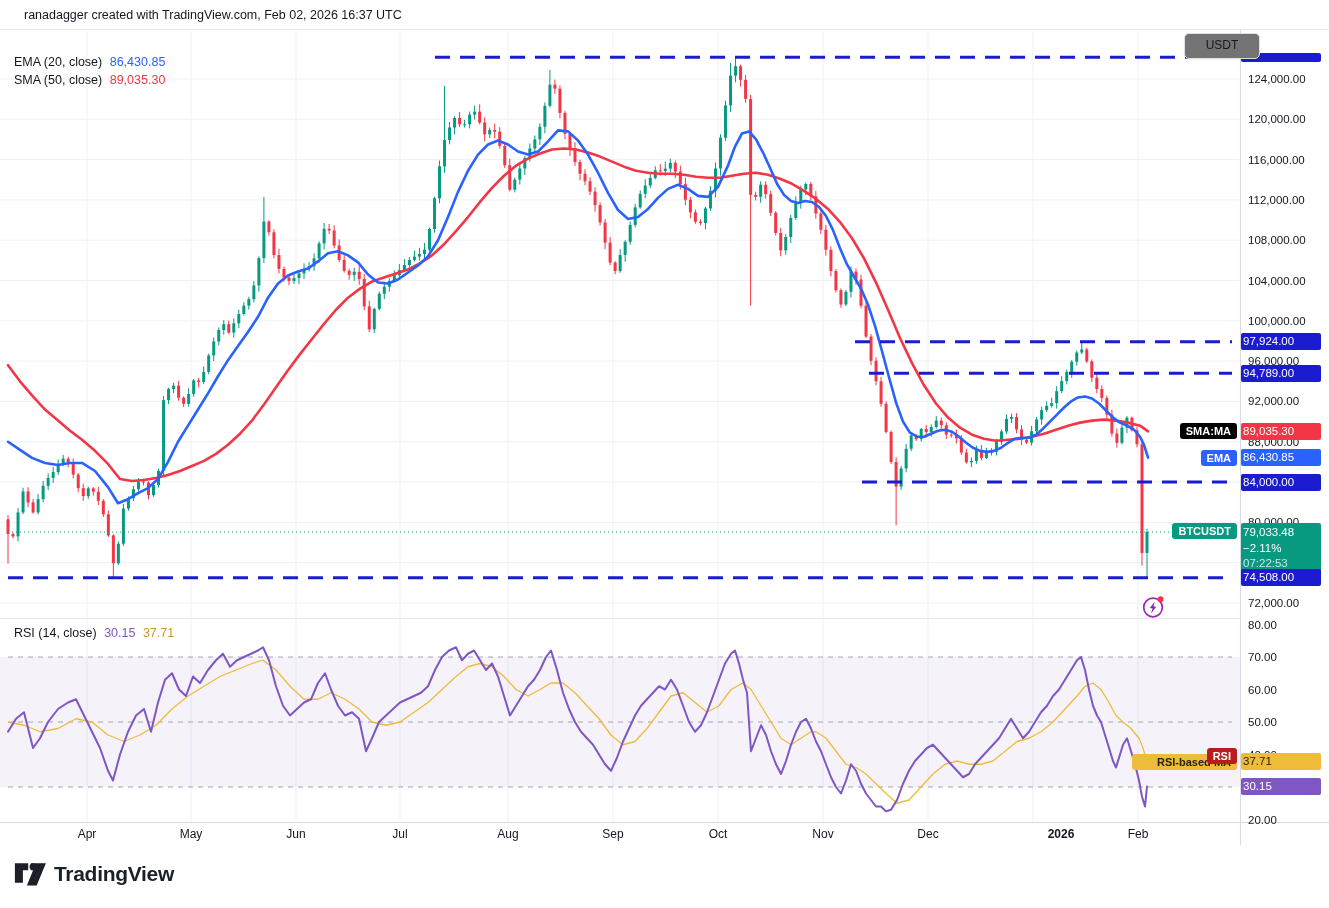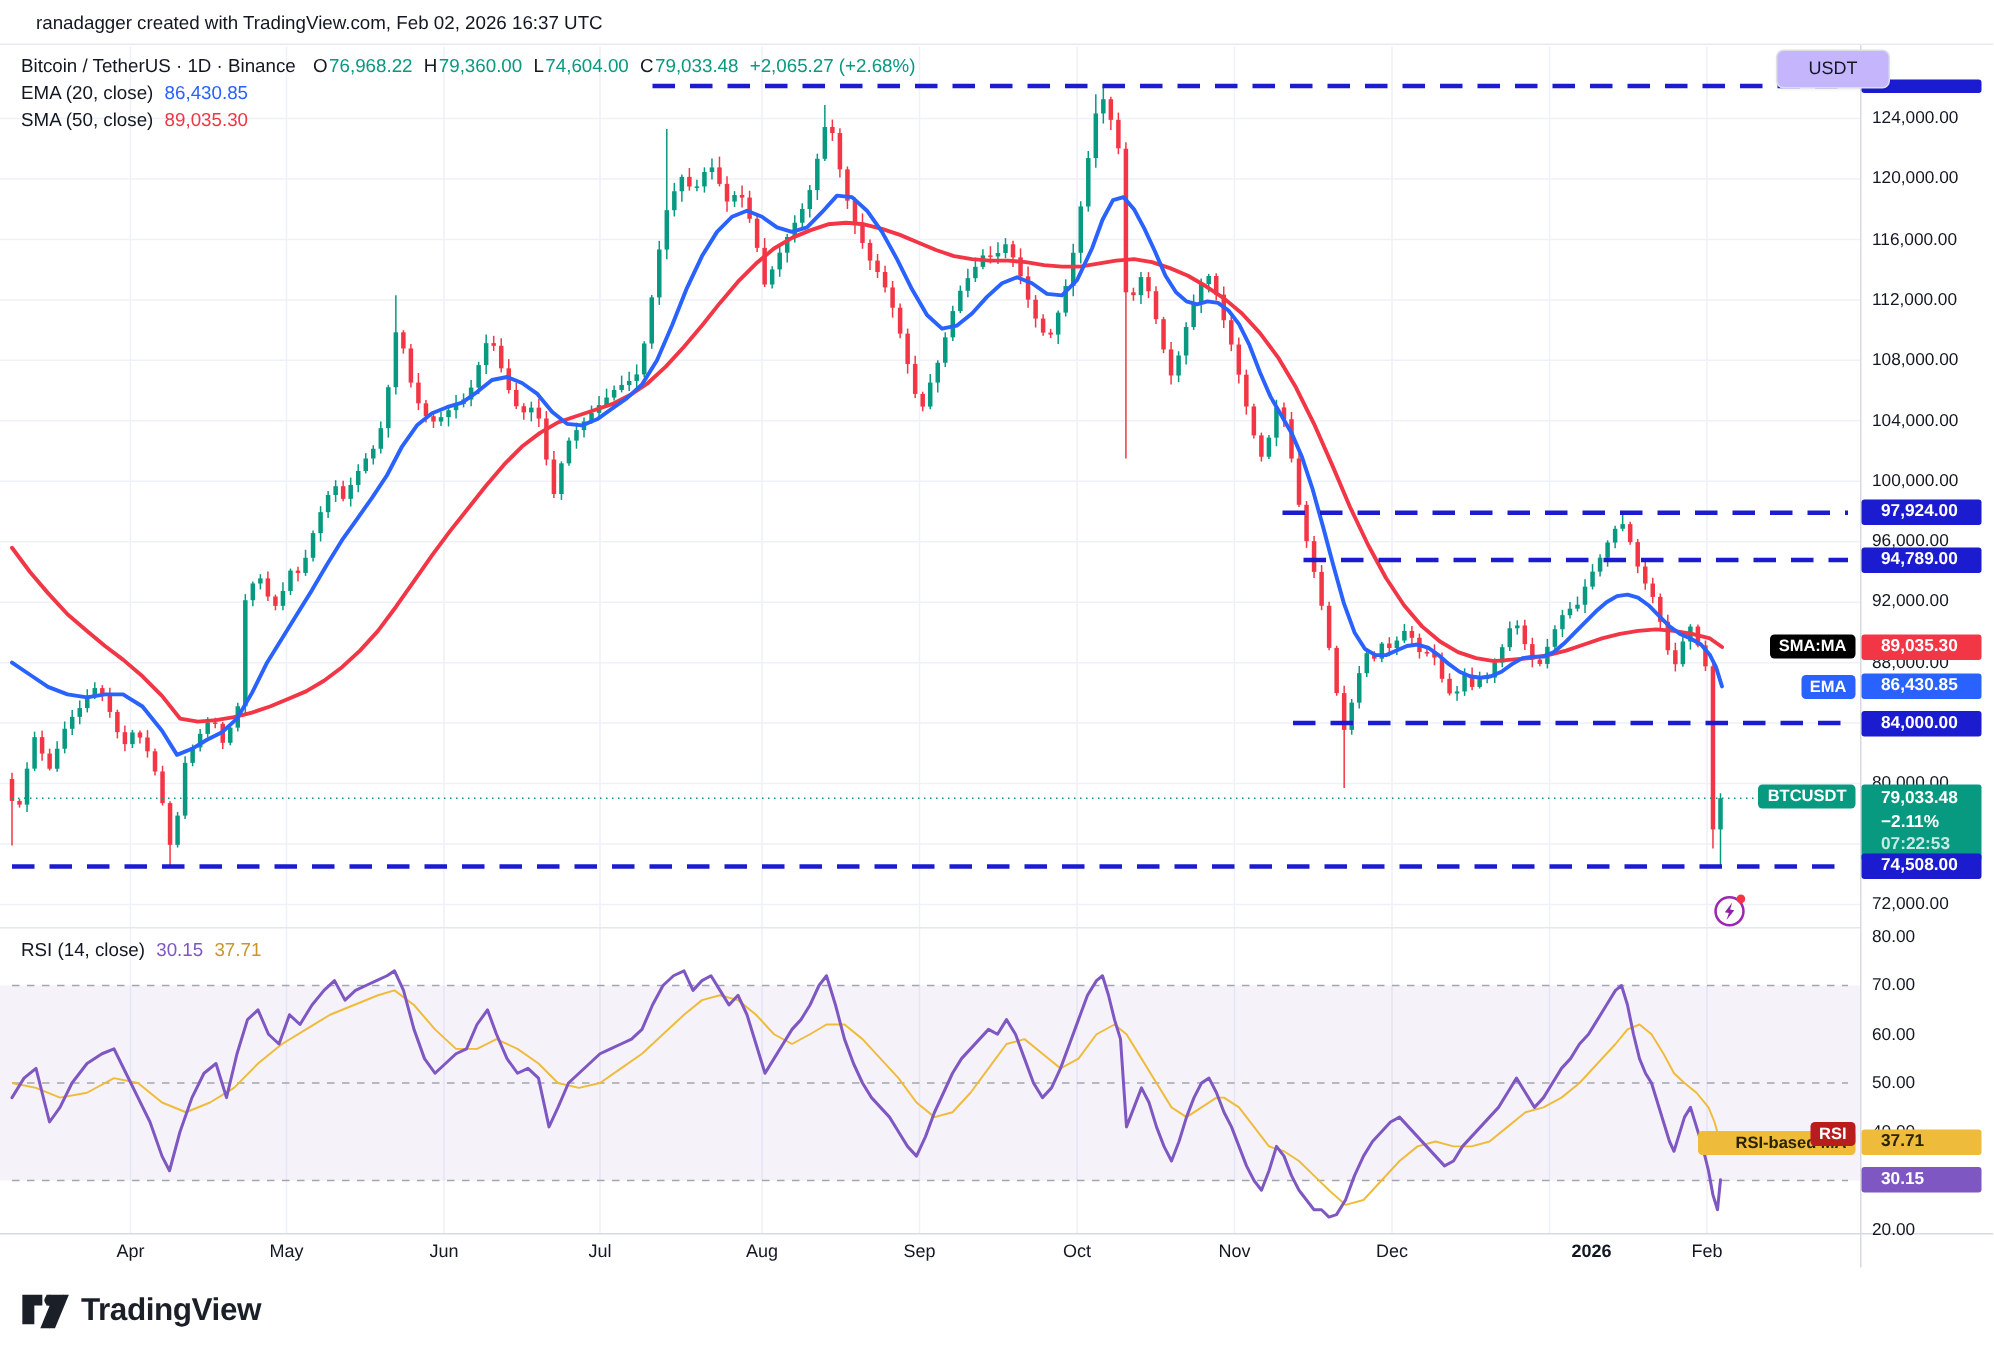--- a/index.html
+++ b/index.html
@@ -9,25 +9,25 @@
                padding-left:24px;font-size:12.5px;color:#131722;border-bottom:1px solid #e6e9f0;box-sizing:border-box;background:#fff;}
   #chart-svg{position:absolute;left:0;top:0;}
   .legend{position:absolute;left:14px;font-size:12.5px;white-space:nowrap;z-index:6;}
   .legend span{margin-right:4px;}
   .v-teal{color:#089981;} .v-blue{color:#2962FF;} .v-red:{color:#F23645;}
   .axis-sep{position:absolute;left:1240px;top:30px;width:1px;height:815px;background:#d7dae2;z-index:3;}
   .pane-sep{position:absolute;left:0;top:618px;width:1240px;height:1px;background:#e4e7ee;z-index:2;}
   .time-sep{position:absolute;left:0;top:822px;width:1329px;height:1px;background:#d7dae2;z-index:3;}
   .axis-label{position:absolute;left:1248px;font-size:11.5px;color:#131722;transform:translateY(-50%);z-index:3;}
   .month-label{position:absolute;top:827px;font-size:12px;color:#131722;transform:translateX(-50%);z-index:3;}
-  .tag{position:absolute;left:1241px;width:80px;box-sizing:border-box;padding-left:13px;
-       font-size:11.5px;font-weight:700;color:#fff;border-radius:2px;height:17px;line-height:17px;z-index:5;}
+  .tag{position:absolute;left:1241px;width:80px;box-sizing:border-box;padding-left:2px;
+       font-size:11.5px;font-weight:400;color:#fff;border-radius:2px;height:17px;line-height:17px;z-index:5;}
   .side-tag{position:absolute;right:92px;height:16px;line-height:16px;padding:0 6px;border-radius:3px;
             font-size:11px;font-weight:600;color:#fff;transform:translateY(-50%);z-index:5;white-space:nowrap;}
-  #usdt-btn{position:absolute;left:1184px;top:33px;width:74px;height:24px;background:#c4b5fd;
+  #usdt-btn{position:absolute;left:1184px;top:33px;width:74px;height:24px;background:#737373;
             border:1px solid #dcdfe6;border-radius:5px;font-size:12px;color:#131722;text-align:center;
             line-height:22px;z-index:7;box-shadow:0 1px 2px rgba(0,0,0,0.06);}
   #flash-icon{position:absolute;left:1140px;top:594px;width:26px;height:26px;z-index:7;cursor:pointer;}
   #logo{position:absolute;left:14px;top:860px;display:flex;align-items:flex-end;gap:8px;z-index:3;}
   #logo .logo-text{font-size:21px;font-weight:700;letter-spacing:-0.3px;color:#1b1f27;}
 </style>
 </head>
 <body>
 
 <div id="stage">
@@ -533,28 +533,20 @@
       <line x1="8" y1="577.7270769230769" x2="1232" y2="577.7270769230769" stroke="#1b1bcf" stroke-width="3" stroke-dasharray="15,10"></line>
       <line x1="8" y1="532.1241630769231" x2="1232" y2="532.1241630769231" stroke="#089981" stroke-width="1" stroke-dasharray="1,3"></line>
       <path d="M8,722 L24,725.25 L40,731.75 L58,728.5 L76,718.75 L92,722 L108,735 L124,741.5 L140,735 L156,725.25 L172,709 L188,696 L204,686.25 L220,676.5 L236,670 L252,663.5 L263,660.25 L276,670 L290,686.25 L304,699.25 L318,699.25 L331,692.75 L345,699.25 L359,709 L372,722 L386,725.25 L400,722 L414,712.25 L428,702.5 L442,689.5 L456,676.5 L468,666.75 L480,663.5 L492,666.75 L504,676.5 L516,689.5 L528,696 L540,689.5 L551,683 L563,683 L575,692.75 L587,705.75 L599,718.75 L611,735 L623,744.75 L635,741.5 L647,728.5 L659,712.25 L671,696 L683,692.75 L695,702.5 L707,712.25 L719,705.75 L731,689.5 L743,683 L751,689.5 L761,705.75 L771,722 L781,738.25 L791,744.75 L801,738.25 L811,731.75 L816,731.75 L826,738.25 L836,751.25 L846,764.25 L856,767.5 L866,774 L876,783.75 L886,793.5 L897,803.25 L909,800 L921,787 L933,774 L945,764.25 L957,761 L969,764.25 L981,764.25 L993,761 L1005,751.25 L1017,741.5 L1029,738.25 L1041,731.75 L1053,722 L1065,709 L1077,696 L1085,686.25 L1093,683 L1101,689.5 L1109,702.5 L1116,715.5 L1123,722 L1131,728.5 L1139,738.25 L1143,748 L1147,761.9425" fill="none" stroke="#efbb3a" stroke-width="1.3" stroke-linejoin="round"></path>
       <path d="M8,731.75 L16,718.75 L24,712.25 L33,748 L40,738.25 L48,722 L58,709 L68,702.5 L76,699.25 L84,715.5 L92,731.75 L100,748 L108,770.75 L113,780.5 L120,754.5 L128,731.75 L136,715.5 L144,709 L151,731.75 L158,702.5 L165,679.75 L172,673.25 L179,689.5 L186,696 L193,676.5 L200,683 L208,670 L216,660.25 L223,653.75 L230,666.75 L237,660.25 L244,657 L251,653.75 L258,650.5 L263,647.25 L269,660.25 L276,686.25 L283,705.75 L290,715.5 L297,709 L304,702.5 L311,699.25 L318,683 L325,673.25 L331,689.5 L338,705.75 L345,715.5 L352,712.25 L359,718.75 L366,751.25 L372,738.25 L379,722 L386,715.5 L393,709 L400,702.5 L407,699.25 L414,696 L421,692.75 L428,686.25 L435,670 L442,657 L449,650.5 L456,647.25 L462,660.25 L468,653.75 L474,650.5 L480,660.25 L486,670 L492,663.5 L498,676.5 L504,696 L510,715.5 L516,705.75 L522,696 L528,686.25 L534,679.75 L540,670 L546,657 L551,650.5 L557,670 L563,692.75 L569,709 L575,722 L581,731.75 L587,738.25 L593,744.75 L599,754.5 L605,764.25 L611,770.75 L617,757.75 L623,741.5 L629,728.5 L635,715.5 L641,705.75 L647,699.25 L653,692.75 L659,686.25 L665,689.5 L671,679.75 L677,689.5 L683,705.75 L689,722 L695,731.75 L701,725.25 L707,712.25 L713,696 L719,679.75 L725,663.5 L731,653.75 L735,650.5 L739,663.5 L743,679.75 L747,692.75 L751,751.25 L756,738.25 L761,725.25 L766,735 L771,751.25 L776,764.25 L781,774 L786,761 L791,744.75 L796,731.75 L801,722 L806,718.75 L811,728.5 L816,741.5 L821,751.25 L826,764.25 L831,777.25 L836,787 L841,793.5 L846,780.5 L851,764.25 L856,770.75 L861,783.75 L866,793.5 L871,800 L876,806.5 L881,806.5 L886,811.375 L891,809.75 L897,800 L903,783.75 L909,770.75 L915,761 L921,754.5 L927,748 L933,744.75 L939,751.25 L945,757.75 L951,764.25 L957,770.75 L963,777.25 L969,774 L975,764.25 L981,757.75 L987,751.25 L993,744.75 L999,738.25 L1005,728.5 L1011,718.75 L1017,728.5 L1023,738.25 L1029,731.75 L1035,722 L1041,712.25 L1047,705.75 L1053,696 L1059,689.5 L1065,679.75 L1071,670 L1077,660.25 L1081,657 L1085,670 L1089,689.5 L1093,705.75 L1097,715.5 L1101,722 L1105,735 L1109,748 L1113,761 L1116,767.5 L1119,757.75 L1123,744.75 L1127,738.25 L1131,751.25 L1135,764.25 L1139,780.5 L1142,796.75 L1145,806.5 L1147,786.5125" fill="none" stroke="#7E57C2" stroke-width="2" stroke-linejoin="round" stroke-linecap="round"></path>
     </svg>
 
   <div class="axis-sep"></div>
   <div class="pane-sep"></div>
   <div class="time-sep"></div>
 
-  <div class="legend" style="top:37px">
-    <span style="margin-right:8px">Bitcoin / TetherUS · 1D · Binance</span>
-    <span style="margin-right:1px">O</span><span class="v-teal">76,968.22</span>
-    <span style="margin-right:1px">H</span><span class="v-teal">79,360.00</span>
-    <span style="margin-right:1px">L</span><span class="v-teal">74,604.00</span>
-    <span style="margin-right:1px">C</span><span class="v-teal">79,033.48</span>
-    <span class="v-teal">+2,065.27 (+2.68%)</span>
-  </div>
 
   <div class="legend" style="top:55px">
     <span>EMA (20, close)</span>
     <span class="v-blue">86,430.85</span>
   </div>
 
   <div class="legend" style="top:73px">
     <span>SMA (50, close)</span>
     <span style="color:#F23645">89,035.30</span>
   </div>

